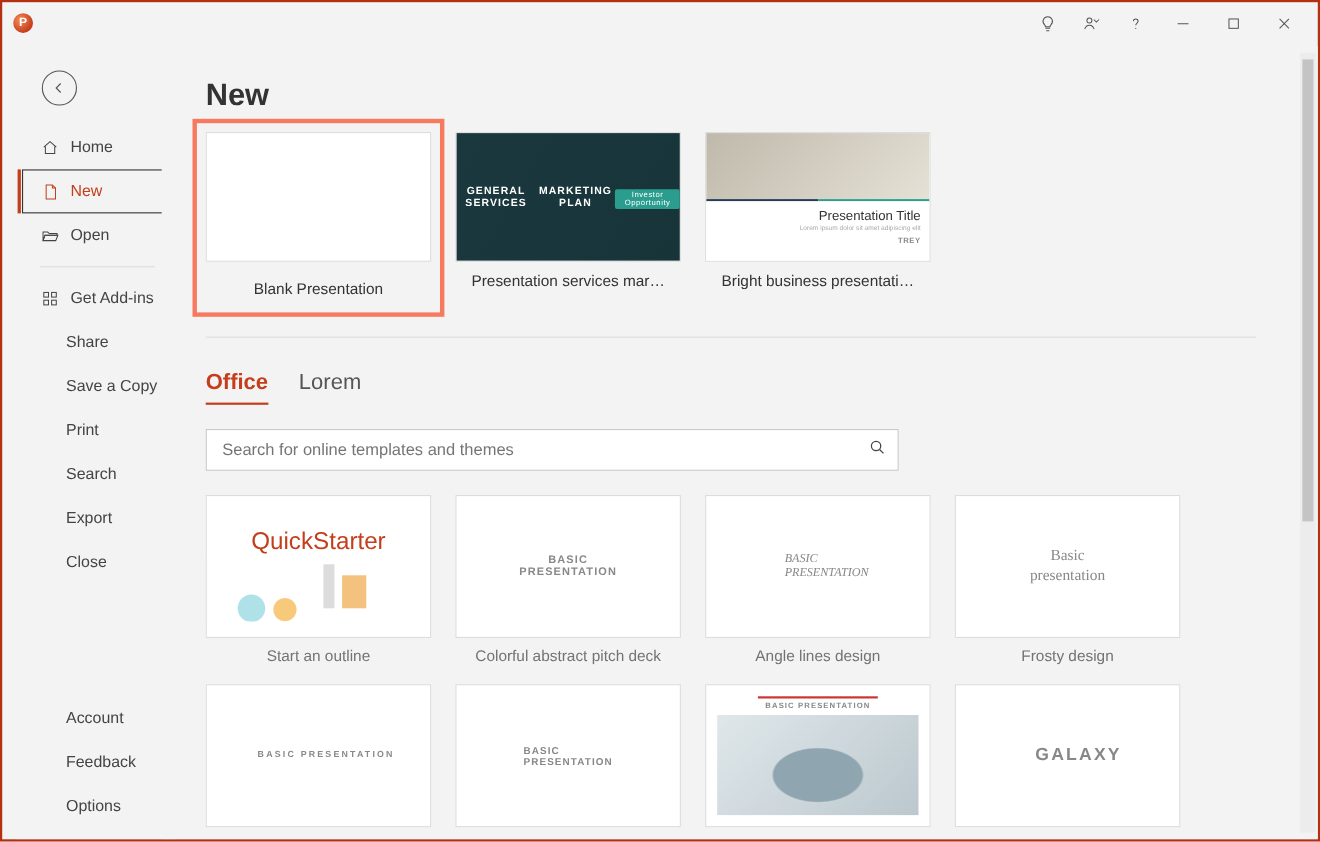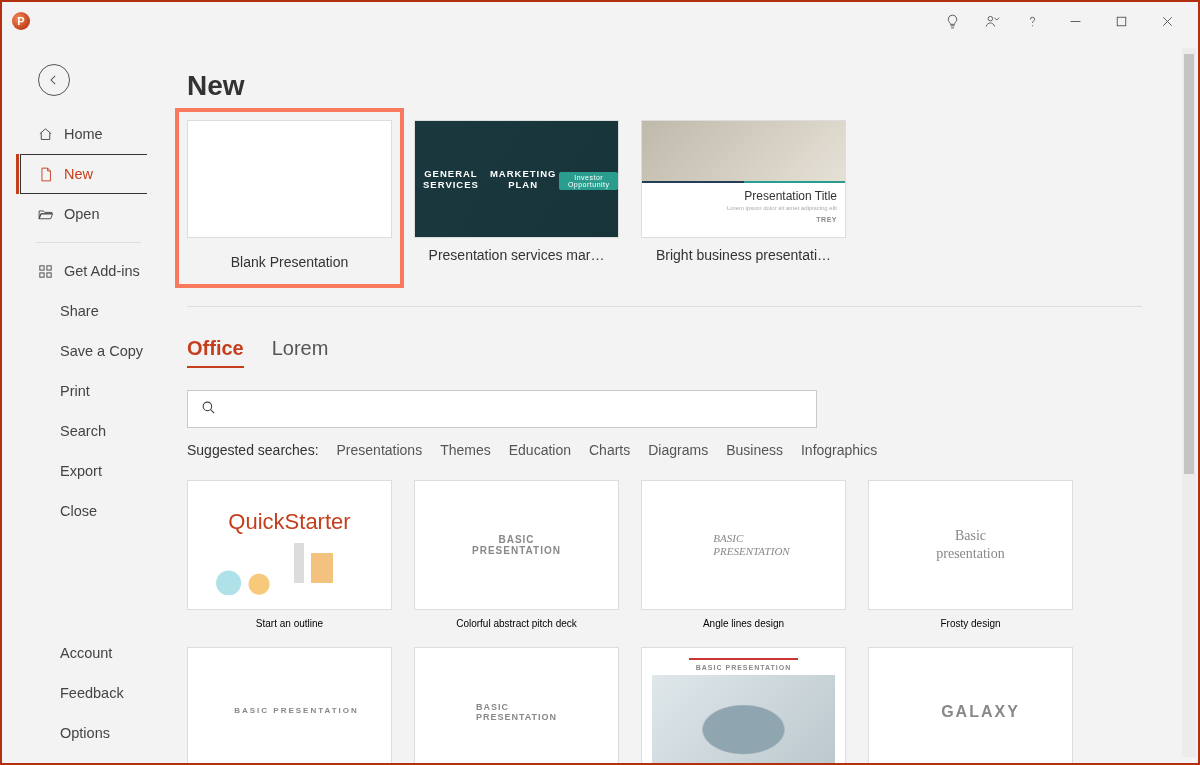--- a/index.html
+++ b/index.html
@@ -156,21 +156,21 @@
 
   
   .grid { display:flex; flex-wrap:wrap; gap:18px 22px; margin-top:22px; padding-bottom:10px; }
   .grid .gcard { width:205px; text-align:center; }
   .grid .gcard .gthumb {
     width:205px; height:130px; background:#fff; border:1px solid #ddd;
     box-sizing:border-box; position:relative; overflow:hidden;
     display:flex; align-items:center; justify-content:center;
     font-size:11px; color:#888;
   }
-  .grid .gcard .glabel { margin-top:8px; font-size:10px; color:#000000; white-space:nowrap; overflow:hidden; text-overflow:ellipsis; }
+  .grid .gcard .glabel { margin-top:8px; font-size:14px; color:#737373; white-space:nowrap; overflow:hidden; text-overflow:ellipsis; }
 
   
   .gthumb.qs { flex-direction:column; justify-content:flex-start; padding-top:14px; gap:0; }
   .gthumb.qs .qt { color:#c43e1c; font-family:'Segoe UI Light',Arial; font-size:22px; }
   .gthumb.qs .illus { width:100%; height:60px; background:
     linear-gradient(transparent 58px, transparent 0),
     radial-gradient(circle at 20% 80%, #aee1e8 0 12px, transparent 13px),
     radial-gradient(circle at 35% 82%, #f7c97b 0 10px, transparent 11px),
     linear-gradient(#dcdcdc,#dcdcdc) 55% 40%/10px 40px no-repeat,
     linear-gradient(#f2c27e,#f2c27e) 68% 60%/22px 30px no-repeat,
@@ -394,39 +394,30 @@
 
     <div class="hrline"></div>
 
     <div class="tabs">
       <div class="tab active"><span>Office</span></div>
       <div class="tab"><span>Lorem</span></div>
     </div>
 
     <div class="search-row">
       <div class="search-box">
+        <input type="text" placeholder="Search for online templates and themes" style="">
         <span class="sicon">
           <svg viewBox="0 0 24 24">
               <circle cx="10.5" cy="10.5" r="6"></circle>
               <line x1="20" y1="20" x2="15" y2="15"></line>
             </svg>
         </span>
       </div>
     </div>
 
-    <div class="suggest">
-      <span class="lbl">Suggested searches:</span>
-      <span class="term">Presentations</span>
-      <span class="term">Themes</span>
-      <span class="term">Education</span>
-      <span class="term">Charts</span>
-      <span class="term">Diagrams</span>
-      <span class="term">Business</span>
-      <span class="term">Infographics</span>
-    </div>
 
     <div class="grid">
       <div class="gcard">
         <div class="gthumb qs">
           <div class="qt">QuickStarter</div>
           <div class="illus"></div>
         </div>
         <div class="glabel">Start an outline</div>
       </div>
       <div class="gcard">

